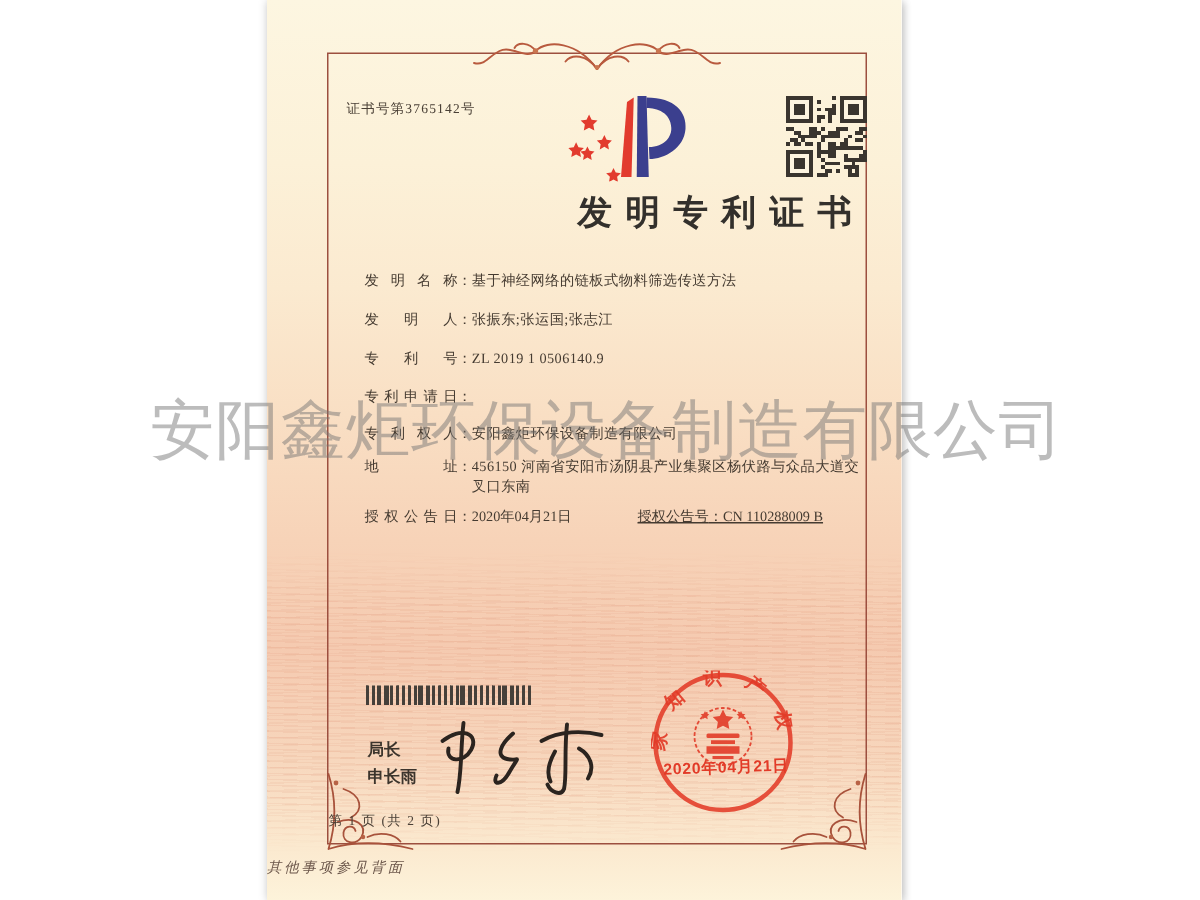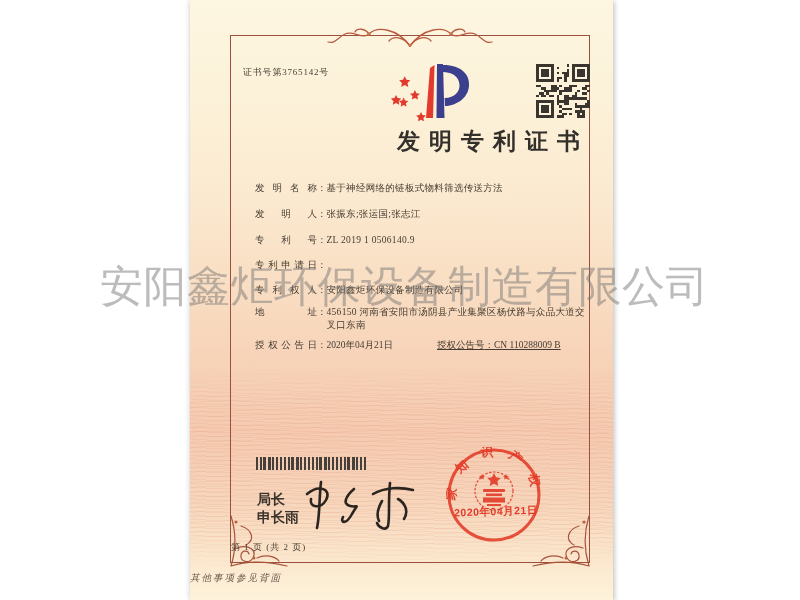--- a/index.html
+++ b/index.html
@@ -4,21 +4,21 @@
 <style>
   :root{
     --seal-red:#e23b28; --frame:#9c4f3f; --logo-blue:#3b3f8e; --logo-red:#e23b2e;
   }
   *{margin:0;padding:0;box-sizing:border-box;}
   body{width:800px;height:600px;background:#ffffff;font-family:"Liberation Serif","DejaVu Serif",serif;overflow:hidden;}
   .canvas{position:relative;width:800px;height:600px;background:#fff;}
 
   
   .paper{
-    position:absolute;left:190px;top:0;width:423px;height:600px;
+    position:absolute;left:178px;top:0;width:423px;height:600px;
     background:linear-gradient(180deg,#fdf6e1 0%,#fcf1d8 18%,#fbead0 32%,#f9dfc4 46%,
       #f7d3b8 60%,#f5cab0 72%,#f7d6bc 84%,#fbe9cf 94%,#fdf3da 100%);
     box-shadow:0 0 6px rgba(0,0,0,.18), 2px 2px 5px rgba(0,0,0,.12);
   }
   .guilloche{
     position:absolute;left:0;top:368px;width:100%;height:200px;pointer-events:none;
     background:
       repeating-linear-gradient(2deg, rgba(214,120,88,.10) 0 1px, transparent 1px 4px),
       repeating-linear-gradient(-2deg, rgba(214,120,88,.08) 0 1px, transparent 1px 5px);
     -webkit-mask-image:linear-gradient(180deg,transparent,#000 18%,#000 82%,transparent);
@@ -61,21 +61,21 @@
   }
   .legal p{text-indent:2em;margin-bottom:1px;}
 
   
   .barcode{
     position:absolute;left:25px;top:421px;width:110px;height:13px;
     background:
       repeating-linear-gradient(90deg,#45403a 0 2px,transparent 2px 4px),
       repeating-linear-gradient(90deg,#45403a 0 1px,transparent 1px 7px);
   }
-  .signer{position:absolute;left:26px;top:455px;font-size:14px;font-weight:600;color:#3c342c;line-height:18px;}
+  .signer{position:absolute;left:26px;top:455px;font-size:11px;font-weight:600;color:#3c342c;line-height:18px;}
   .signature{position:absolute;left:68px;top:438px;}
 
   .seal{position:absolute;left:215px;top:411px;width:96px;height:96px;}
   .seal svg{width:96px;height:96px;}
   .seal-date{
     position:absolute;left:210px;top:469px;width:110px;text-align:center;
     font-size:10.5px;font-weight:700;color:var(--seal-red);transform:rotate(-2deg);
     font-family:"Liberation Sans","DejaVu Sans",sans-serif;letter-spacing:.5px;
   }
   .page-no{position:absolute;left:0;top:505px;width:100%;text-align:left;font-size:9px;color:#4a4036;letter-spacing:1px;}

